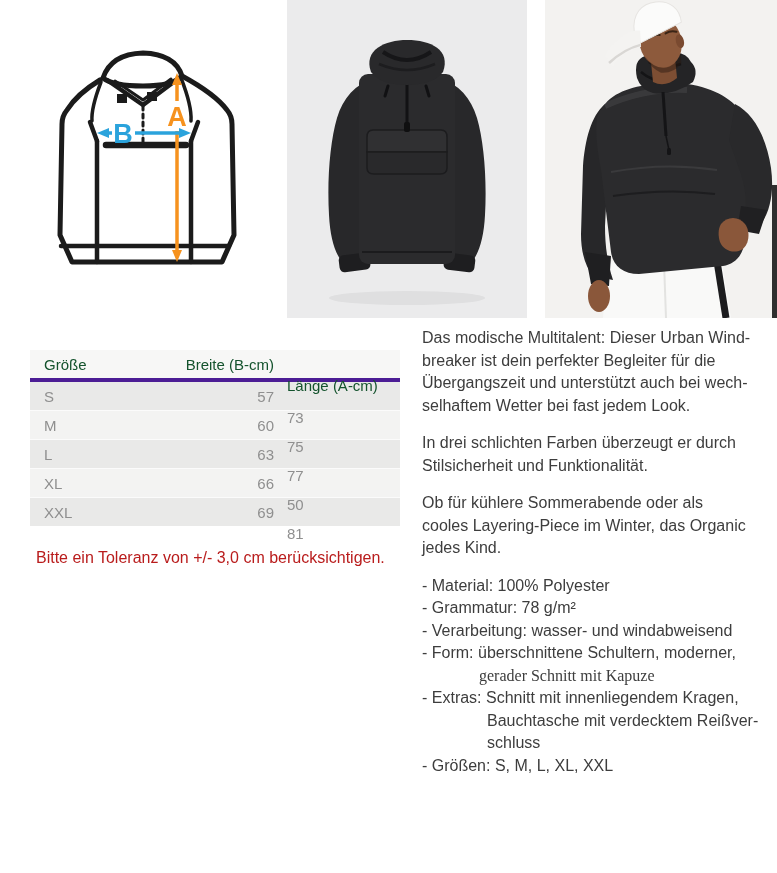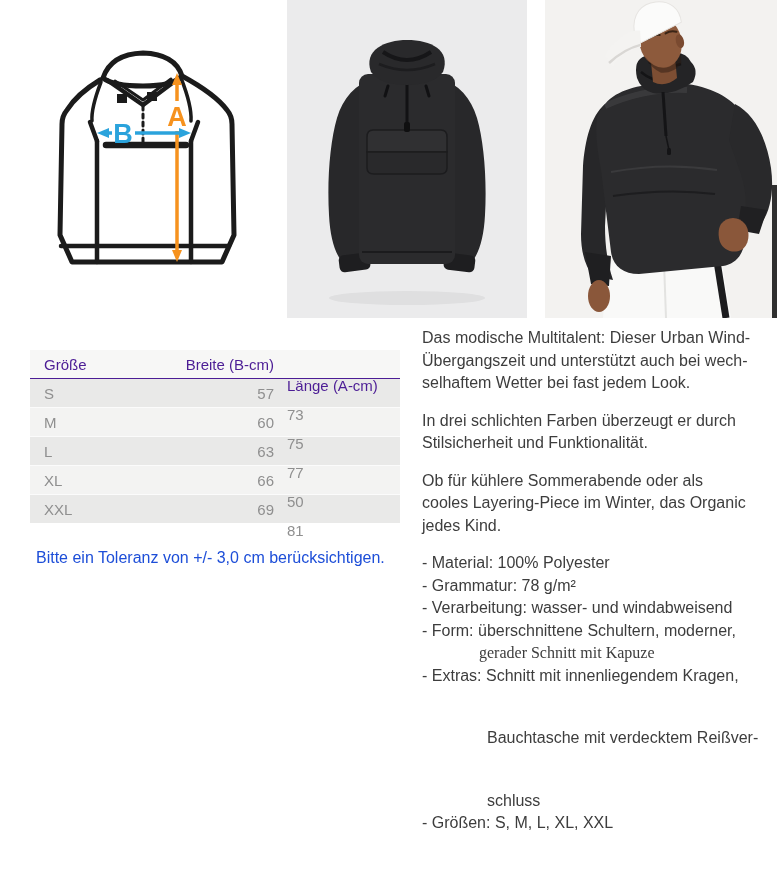--- a/index.html
+++ b/index.html
@@ -11,38 +11,38 @@
   .abs{position:absolute;}
 
   
   .diagram-box{left:55px;top:48px;width:190px;height:222px;}
   .product-box{left:287px;top:0;width:240px;height:318px;}
   .model-box{left:545px;top:0;width:232px;height:318px;}
 
   
   .size-table{left:30px;top:350px;width:370px;font-size:15px;color:#8f8f8f;}
   .t-row{display:flex;align-items:center;}
-  .t-head{height:28px;background:#f7f7f6;border-bottom:1px solid #4c1d95;color:#4c1d95;}
+  .t-head{height:28px;background:#f7f7f6;border-bottom:4px solid #4c1d95;color:#14532d;}
   .t-body .t-row{height:28px;}
   .t-body .t-row:nth-child(odd){background:#e9e9e8;}
   .t-body .t-row:nth-child(even){background:#f3f3f2;}
   .t-body .t-row + .t-row{border-top:1px solid #fbfbfb;}
   .c1{width:100px;padding-left:14px;box-sizing:border-box;}
   .c2{width:144px;padding-left:13px;box-sizing:border-box;text-align:right;}
   .c3{width:126px;padding-left:13px;box-sizing:border-box;margin-top:43px;}
 
-  .note{left:36px;top:549px;font-size:16px;color:#1d4ed8;white-space:nowrap;}
+  .note{left:36px;top:549px;font-size:16px;color:#b91c1c;white-space:nowrap;}
 
   
   .desc{left:422px;top:327px;width:352px;font-size:16px;line-height:22.5px;color:#3d3d3d;}
   .desc .para{margin:0 0 15px 0;}
   .desc .line{white-space:nowrap;}
   .spec-indent-0{padding-left:0;}
   .spec-indent-1{padding-left:57px;font-family:Liberation Serif, serif;}
-  .spec-indent-2{padding-left:65px;margin-top:40px;}
+  .spec-indent-2{padding-left:65px;}
 </style>
 </head>
 <body>
 
 <div class="canvas">
 
   <figure class="abs diagram-box">
     <svg width="190" height="222" viewBox="0 0 190 222">
       <g fill="none" stroke="#1b1b1b" stroke-linecap="round" stroke-linejoin="round">
 
@@ -196,20 +196,21 @@
         <div class="c3">81</div>
       </div>
     </div>
   </div>
 
   <div class="abs note">Bitte ein Toleranz von +/- 3,0 cm berücksichtigen.</div>
 
   <div class="abs desc">
     <div class="para">
       <div class="line">Das modische Multitalent: Dieser Urban Wind-</div>
+      <div class="line">breaker ist dein perfekter Begleiter für die</div>
       <div class="line">Übergangszeit und unterstützt auch bei wech-</div>
       <div class="line">selhaftem Wetter bei fast jedem Look.</div>
     </div>
     <div class="para">
       <div class="line">In drei schlichten Farben überzeugt er durch</div>
       <div class="line">Stilsicherheit und Funktionalität.</div>
     </div>
     <div class="para">
       <div class="line">Ob für kühlere Sommerabende oder als</div>
       <div class="line">cooles Layering-Piece im Winter, das Organic</div>

